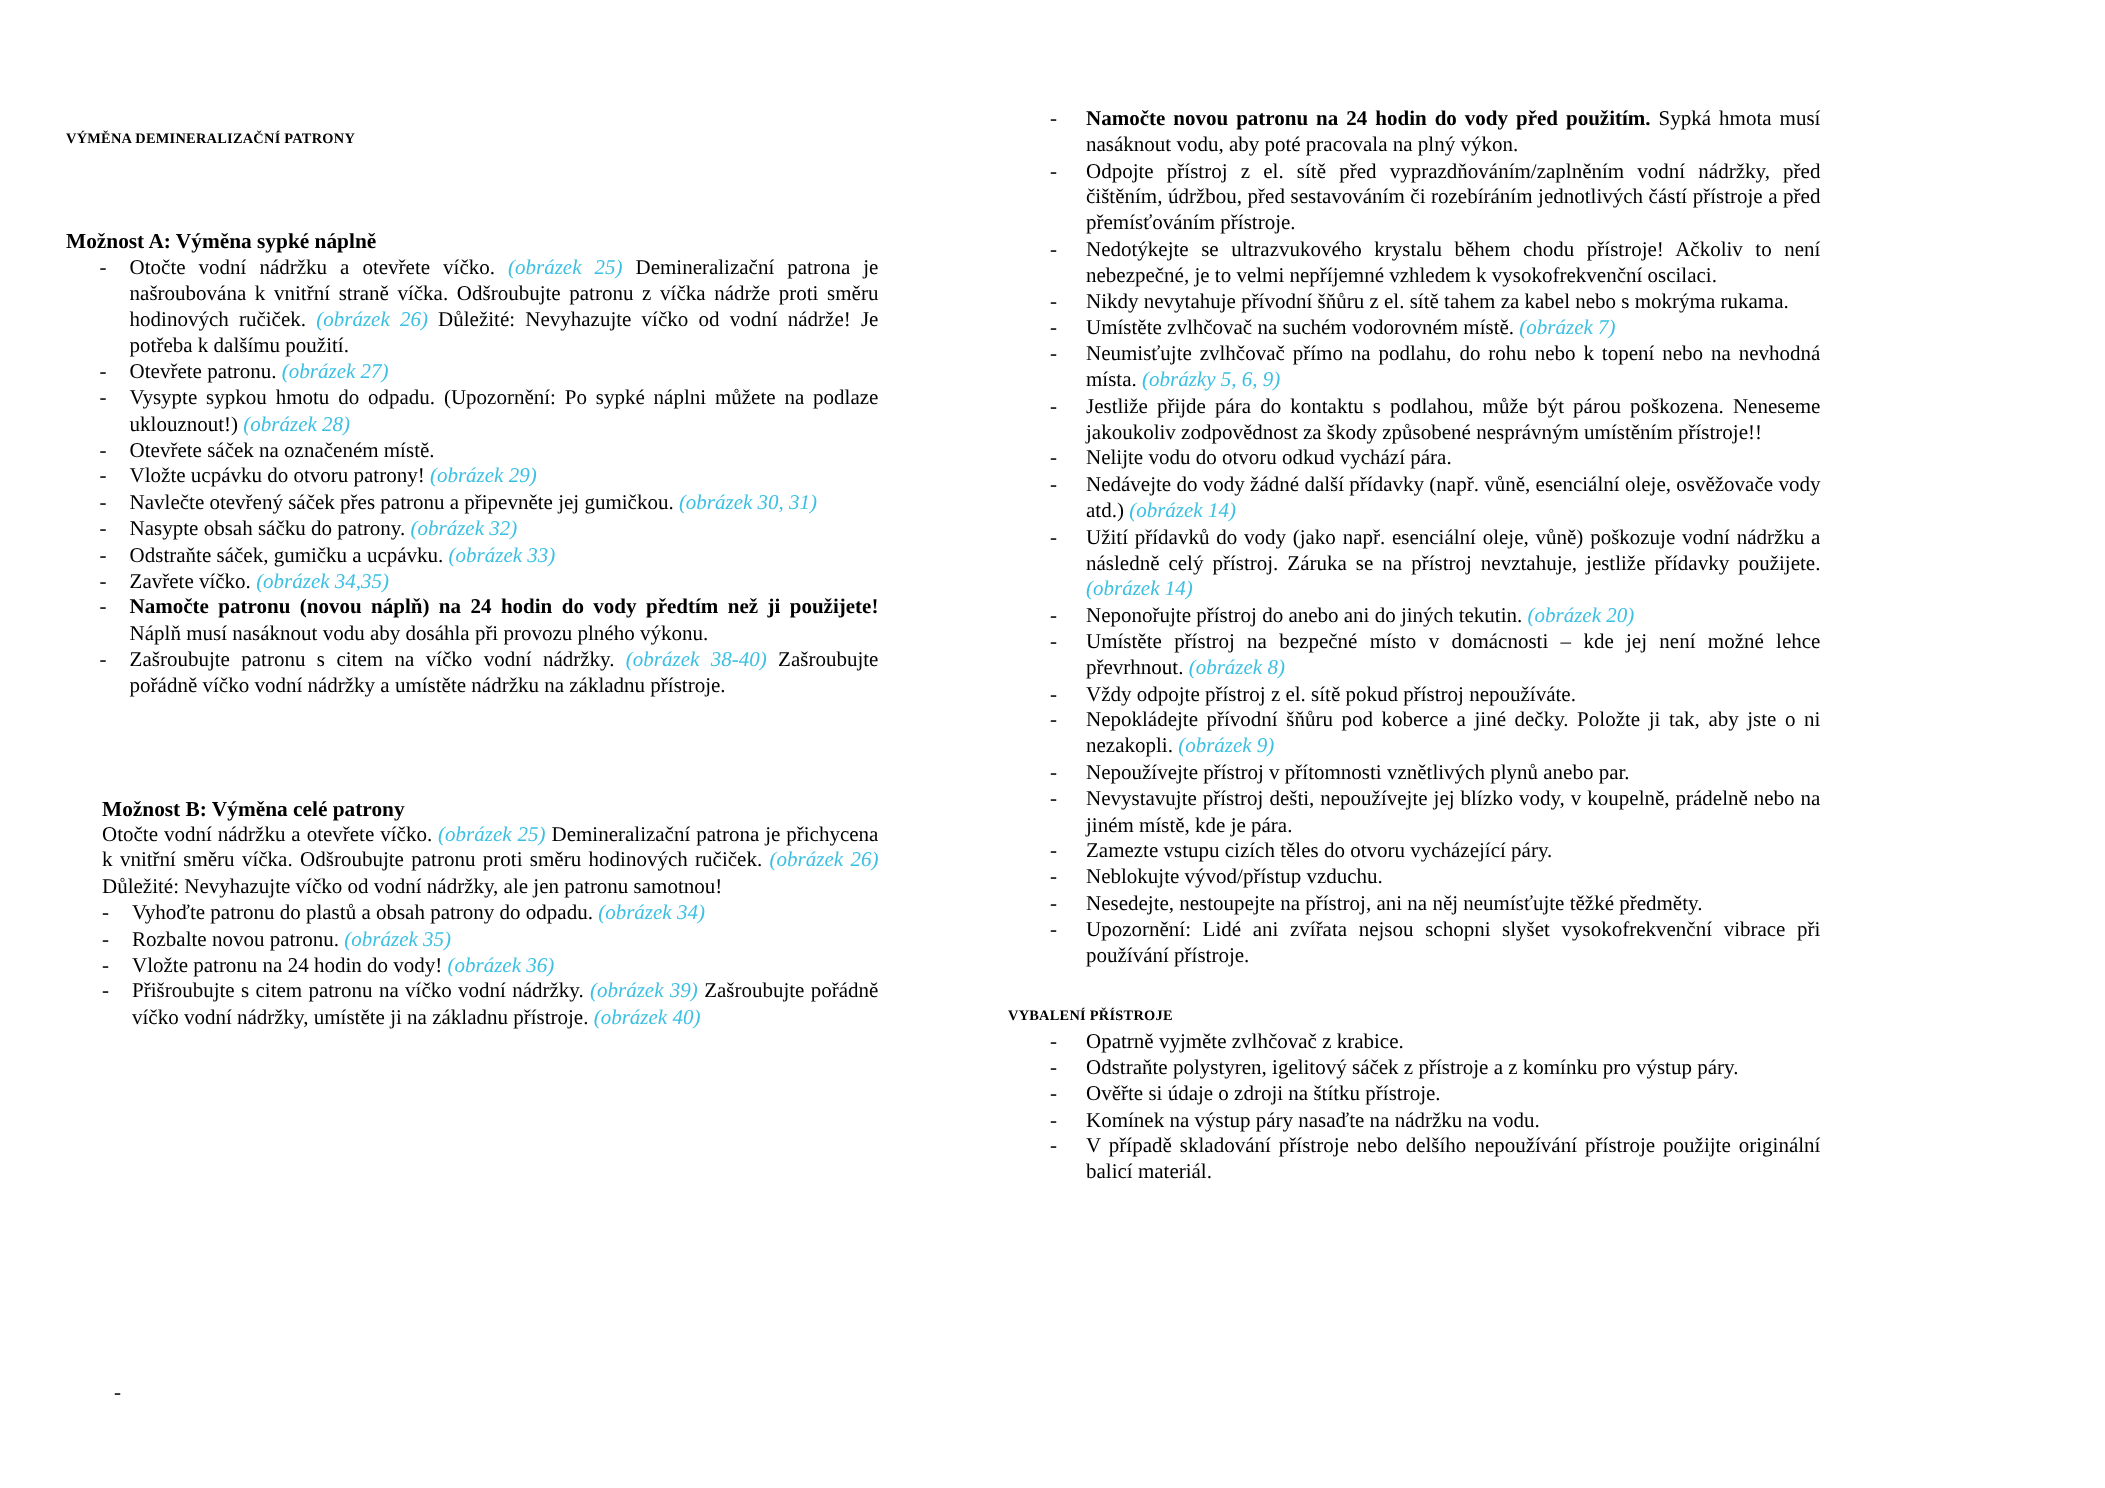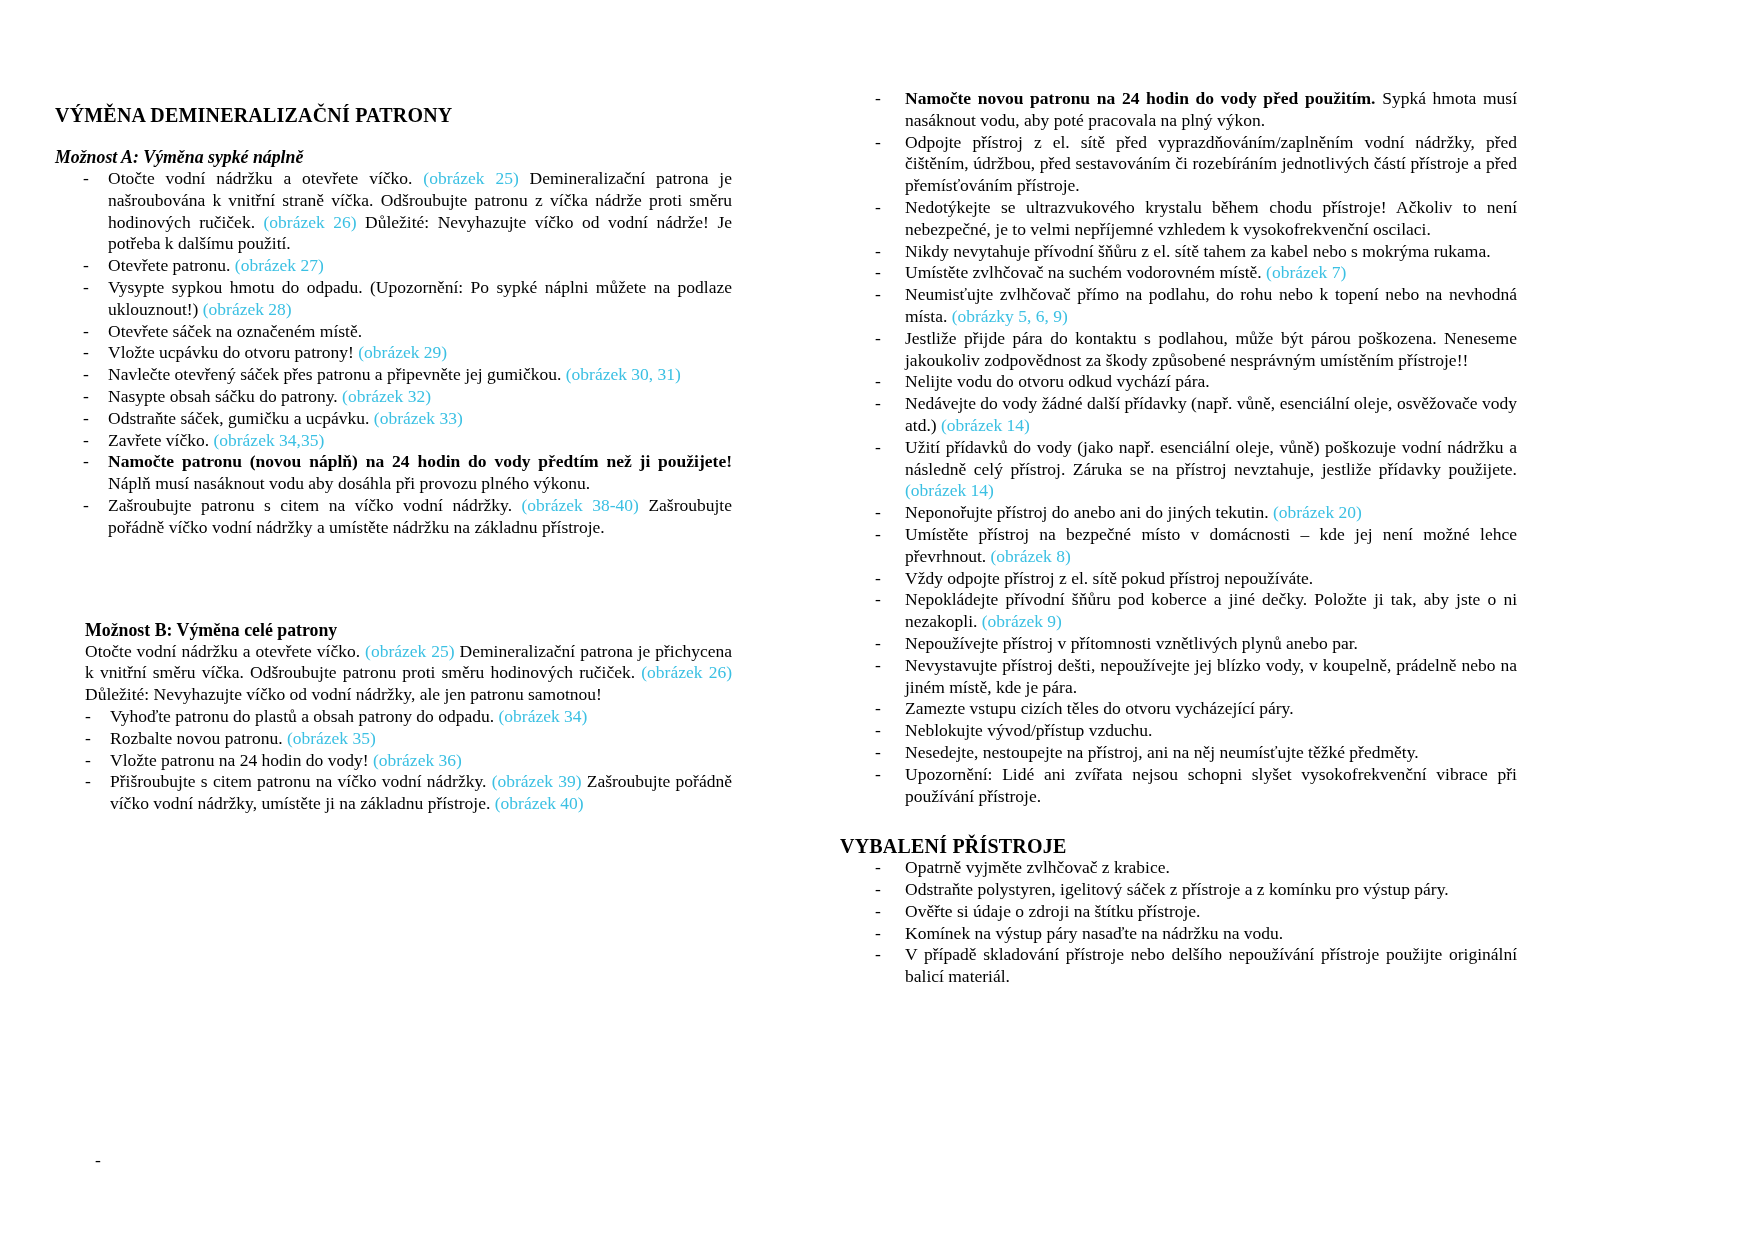--- a/index.html
+++ b/index.html
@@ -12,40 +12,40 @@
     color:var(--ink);
     font-family:"Liberation Serif","DejaVu Serif",serif;
     font-size:17.5px;
     line-height:21.8px;
     overflow:hidden;
   }
   .col { position:absolute; }
   .col-left  { left:55px;  top:104px; width:677px; }
   .col-right { left:840px; top:88px;  width:677px; }
 
-  .h-caps { font-size:20px; font-weight:bold; line-height:22px; letter-spacing:0.2px; }
+  .h-caps { font-size:12px; font-weight:bold; line-height:22px; letter-spacing:0.2px; }
   .h-sub  { font-size:17.8px; font-weight:bold; line-height:22px; }
 
   .para { text-align:justify; }
   .intro { margin-top:23px; }
-  .head-a { margin-top:20px;font-style:italic; }
+  .head-a { margin-top:64px; }
   .head-b { margin-top:80px; margin-left:30px; }
   .b-intro { margin-left:30px; }
 
   .list { width:100%; }
   .li { display:flex; align-items:flex-start; }
   .li .marker { flex:0 0 25px; margin-left:28px; }
   .li .li-body { flex:1 1 auto; text-align:justify; }
   .listB .li .marker { margin-left:30px; flex-basis:25px; }
   .listR .li .marker { margin-left:35px; flex-basis:30px; }
 
   .unpack-head { margin-top:28px; }
 
   .seg-b { font-weight:bold; }
-  .seg-link { color:var(--link); }
+  .seg-link { color:var(--link);font-style:italic; }
 
   .stray { position:absolute; left:95px; top:1150px; line-height:21.8px; }
 </style>
 </head>
 <body>
 
 <div class="page">
 
   <div class="col col-left">
     <h1 class="h-caps">VÝMĚNA DEMINERALIZAČNÍ PATRONY</h1>

